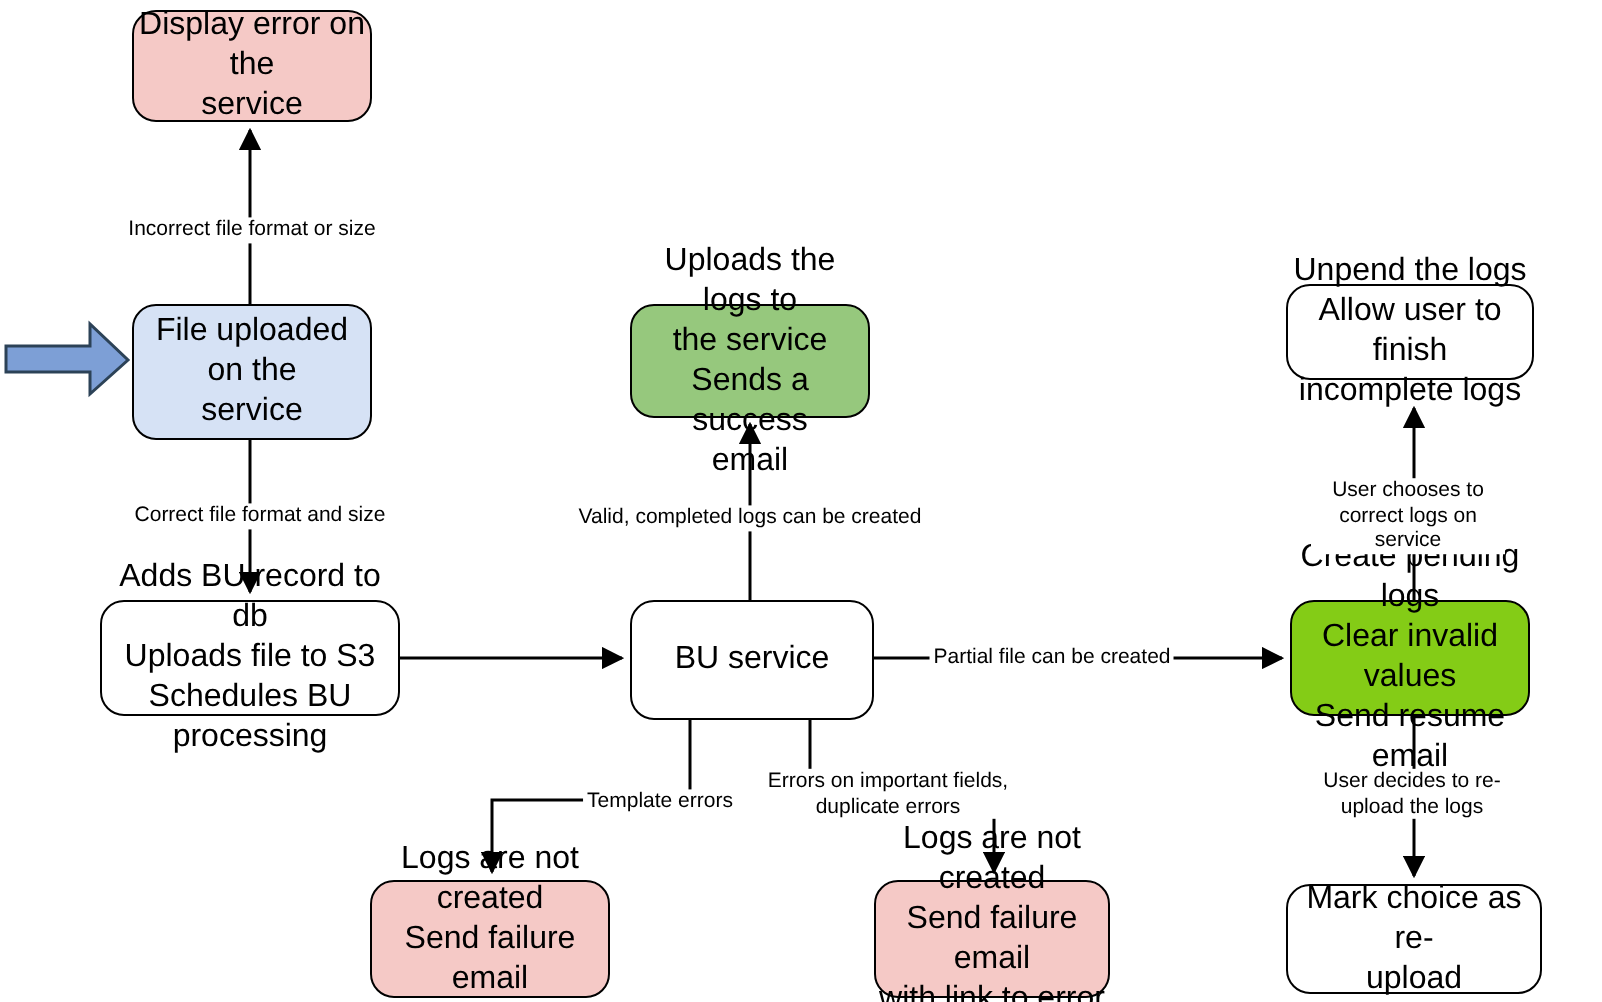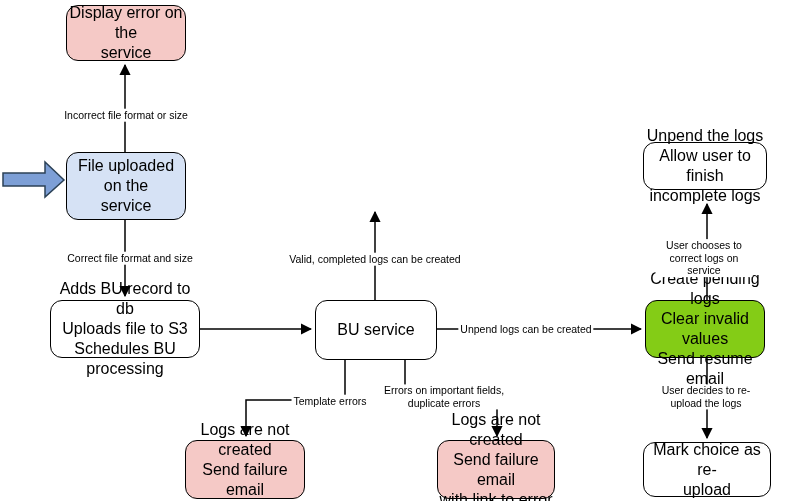--- a/index.html
+++ b/index.html
@@ -60,40 +60,44 @@
     <polygon points="3,173 45,173 45,162 64,180 45,197 45,186 3,186" fill="#7d9fd6" stroke="#2c4257" stroke-width="1.5"></polygon>
   </svg>
 
   <div class="node pink" style="left:66px;  top:5px;   width:120px; height:56px;">Display error on the
 service</div>
   <div class="node blue" style="left:66px;  top:152px; width:120px; height:68px;">File uploaded on the
 service</div>
   <div class="node" style="left:50px;  top:300px; width:150px; height:58px;">Adds BU record to db
 Uploads file to S3
 Schedules BU processing</div>
+  <div class="node green" style="left:315px; top:152px; width:120px; height:57px;">Uploads the logs to
+the service
+Sends a success
+email</div>
   <div class="node" style="left:315px; top:300px; width:122px; height:60px;">BU service</div>
   <div class="node yellow" style="left:645px; top:300px; width:120px; height:58px;">Create pending logs
 Clear invalid values
 Send resume email</div>
   <div class="node" style="left:643px; top:142px; width:124px; height:48px;">Unpend the logs
 Allow user to finish
 incomplete logs</div>
   <div class="node" style="left:643px; top:442px; width:128px; height:55px;">Mark choice as re-
 upload</div>
   <div class="node pink" style="left:185px; top:440px; width:120px; height:59px;">Logs are not created
 Send failure email
 with errors</div>
   <div class="node pink" style="left:437px; top:440px; width:118px; height:59px;">Logs are not created
 Send failure email
 with link to error
 summary</div>
 
   <div class="elabel" style="left:126px; top:115px;">Incorrect file format or size</div>
   <div class="elabel" style="left:130px; top:258px;">Correct file format and size</div>
   <div class="elabel" style="left:375px; top:259px;">Valid, completed logs can be created</div>
-  <div class="elabel" style="left:526px; top:329px;">Unpend logs can be created</div>
+  <div class="elabel" style="left:526px; top:329px;">Partial file can be created</div>
   <div class="elabel" style="left:704px; top:258px;">User chooses to correct logs on service</div>
   <div class="elabel" style="left:330px; top:401px;">Template errors</div>
   <div class="elabel" style="left:444px; top:397px;">Errors on important fields,
 duplicate errors</div>
   <div class="elabel" style="left:706px; top:397px;">User decides to re-upload the logs</div>
 
 </div>
 
 </body></html>

